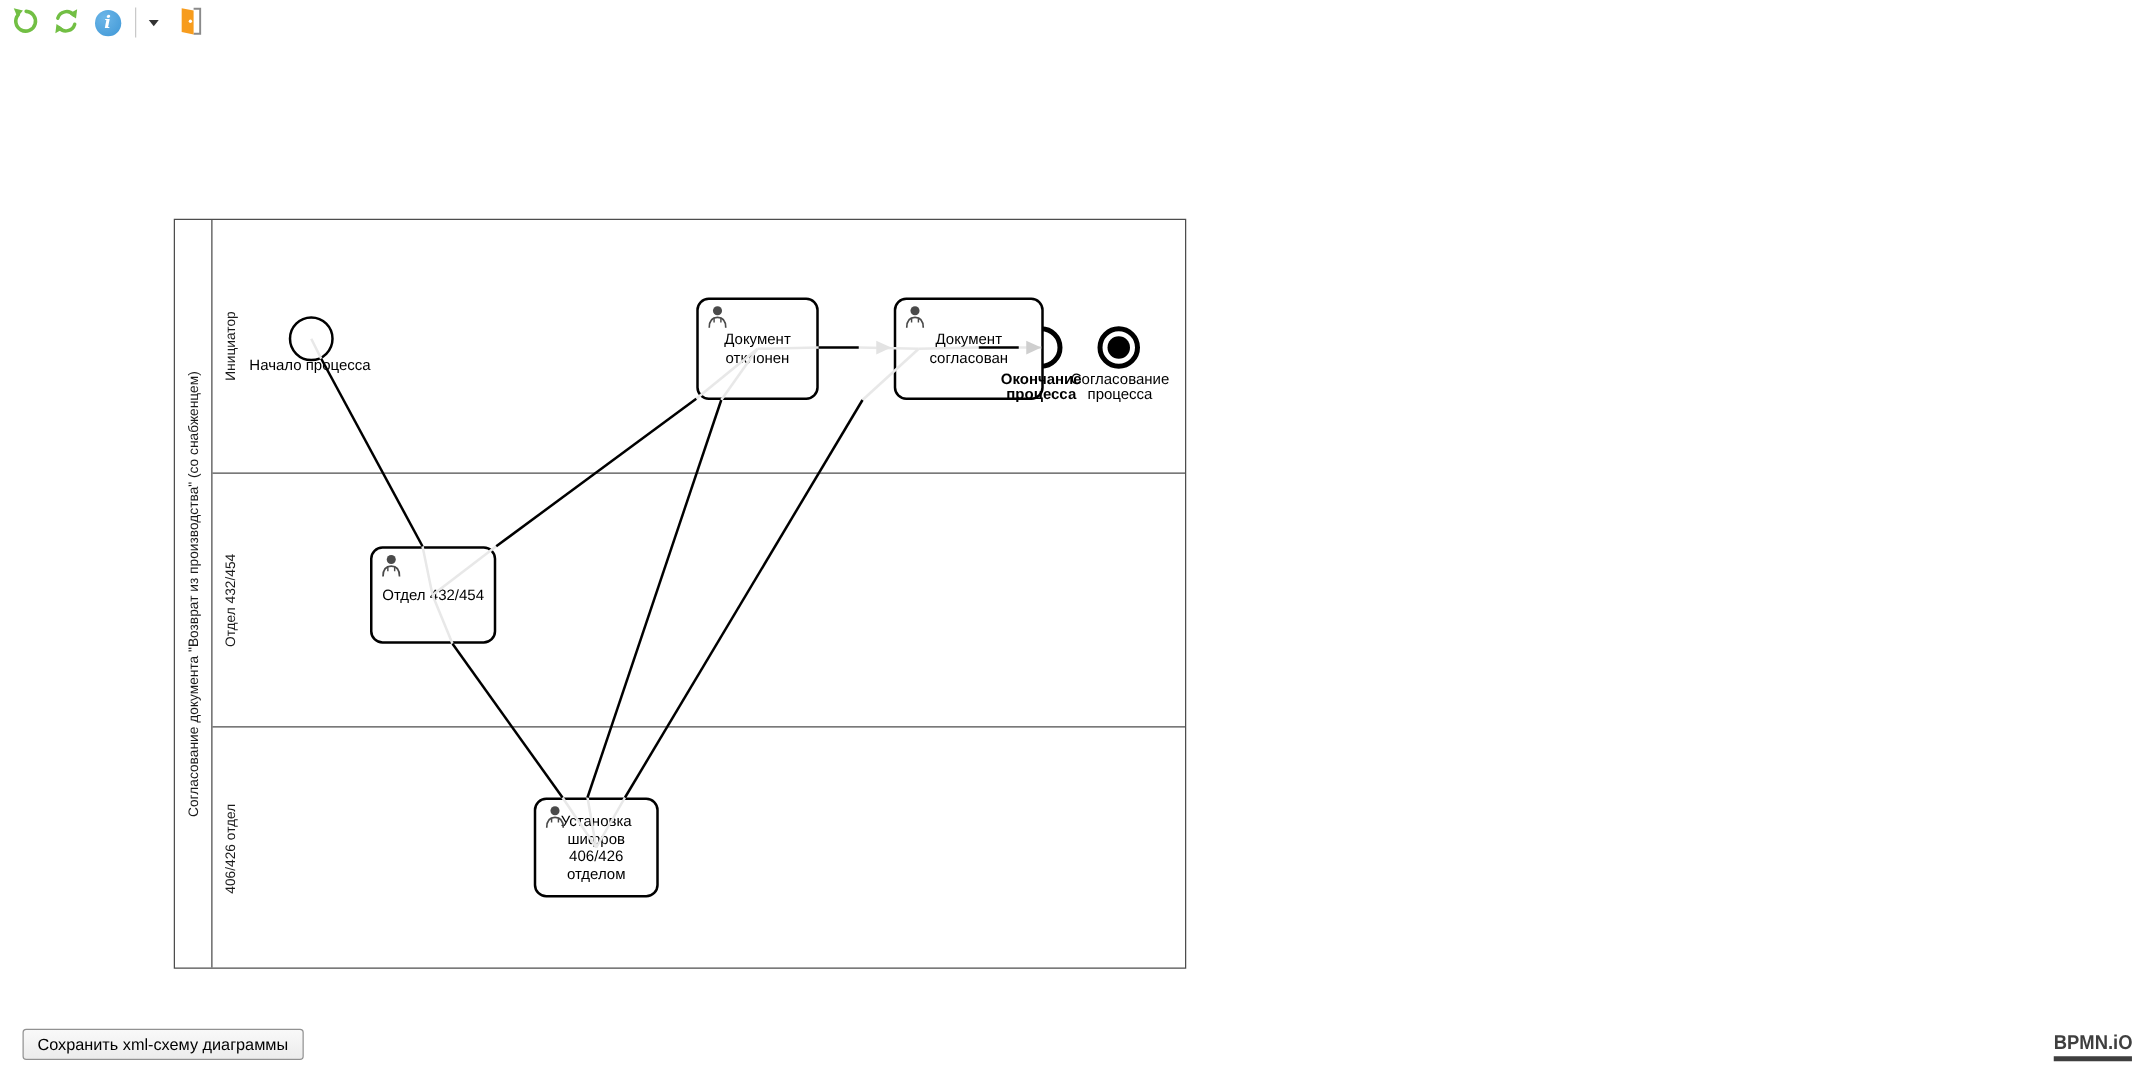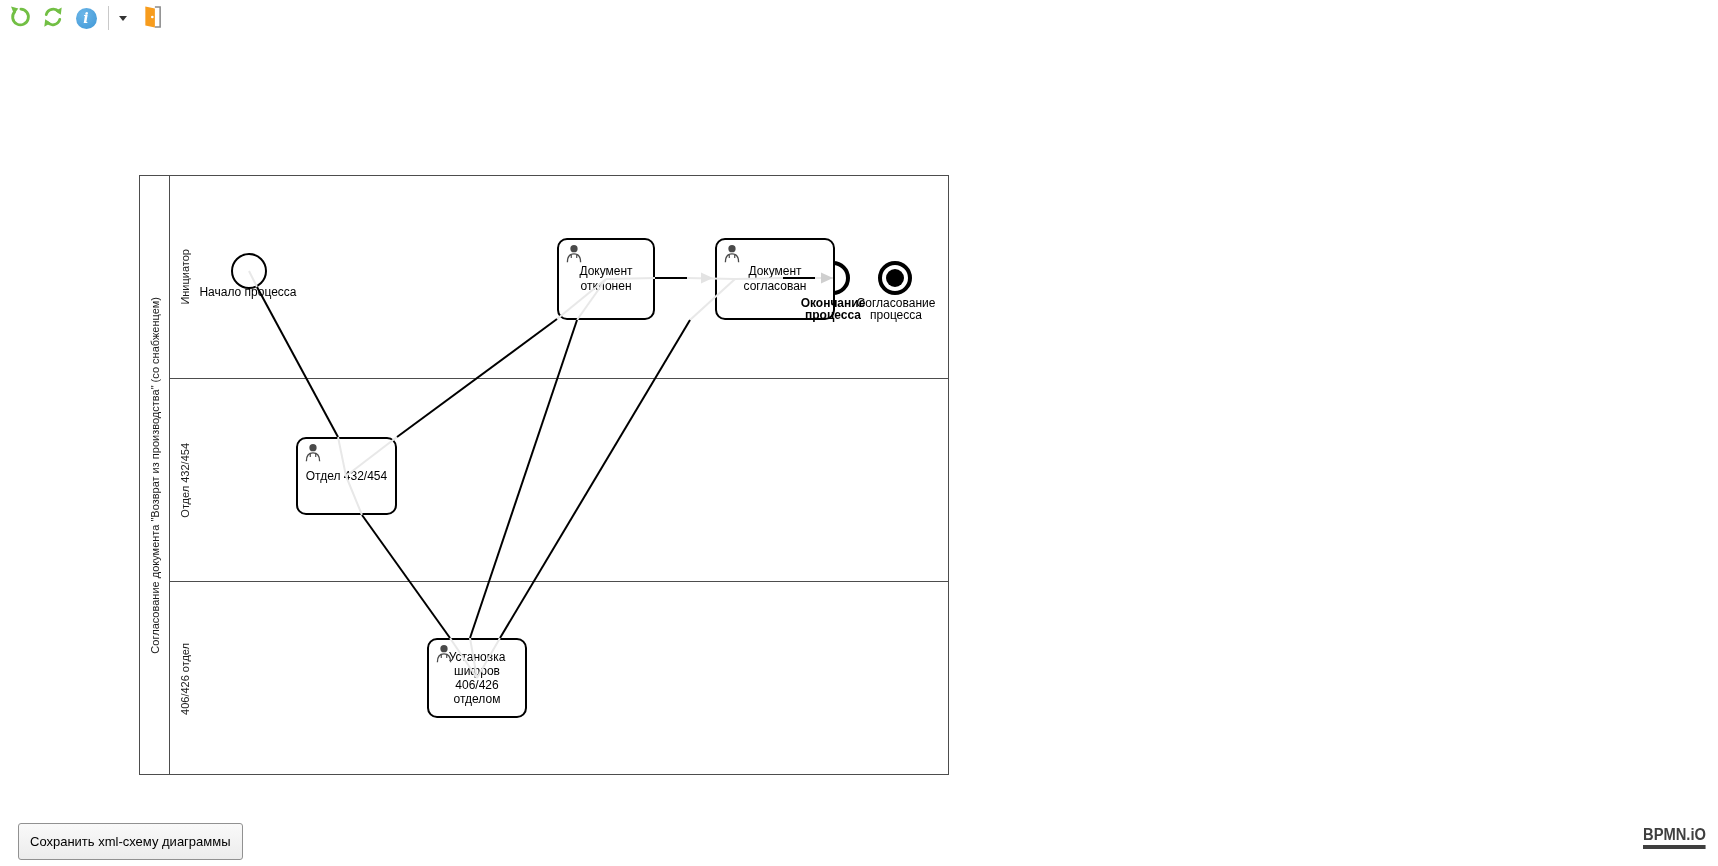--- a/index.html
+++ b/index.html
@@ -50,21 +50,21 @@
   .event.terminate .dot { width:18px; height:18px; border-radius:50%; background:#000; }
 
   .ext-label { position:absolute; font-size:12px; line-height:12px; text-align:center; color:#000; z-index:4; }
   .ext-label.start-l { left:188px; top:286px; width:120px; white-space:nowrap; }
   .ext-label.end-l   { left:793px; top:297px; width:80px;font-weight:bold; }
   .ext-label.term-l  { left:848px; top:297px; width:96px; }
 
   svg.flows { position:absolute; left:0; top:0; z-index:3; pointer-events:none; }
 
   
-  .save-btn { position:absolute; left:18px; top:823px; height:37px; padding:2px 11px;
+  .save-btn { position:absolute; left:18px; top:823px; height:25px; padding:2px 11px;
               font:13px "Liberation Sans", sans-serif; color:#000;
               border:1px solid #919191; border-radius:3px;
               background:linear-gradient(#f9f9f9,#ececec); cursor:pointer; }
   .logo { position:absolute; left:1643px; top:826px; display:inline-block;
           font-weight:bold; font-size:16px; letter-spacing:0;
           color:#3f3f3f; text-decoration:none; border-bottom:4px solid #3f3f3f;
           padding-bottom:1px; transform:scaleX(.92); transform-origin:left; cursor:pointer; }
 </style>
 </head>
 <body>

